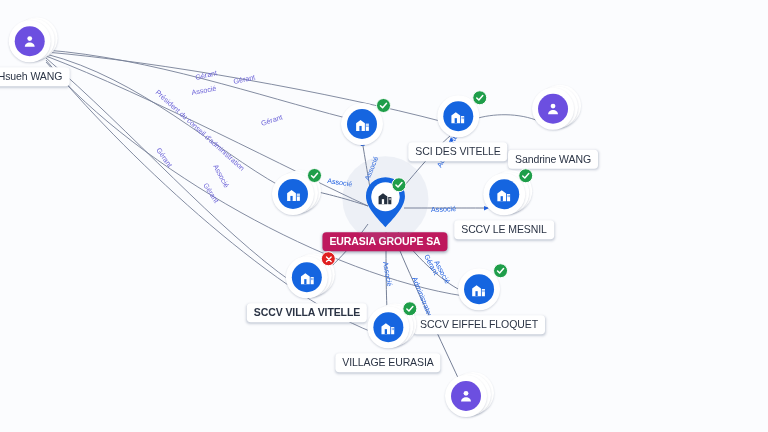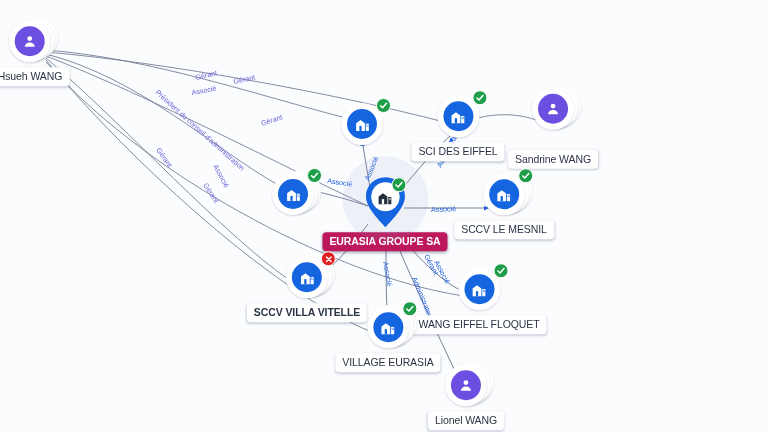--- a/index.html
+++ b/index.html
@@ -256,21 +256,21 @@
               <rect x="19.3" y="14.2" width="1.1" height="1.1" fill="#1565e0"></rect>
               <rect x="7.6" y="14" width="3.2" height="7" fill="#1565e0"></rect>
             </svg>
           </div>
           <span class="badge ok">
             <svg width="9" height="9" viewBox="0 0 24 24" fill="none" stroke="#ffffff" stroke-width="4" stroke-linecap="round" stroke-linejoin="round">
               <path d="M4 12.5 L9.5 18 L20 6"></path>
             </svg>
           </span>
         </div>
-        <span class="label">SCI DES EIFFEL</span>
+        <span class="label">SCI DES VITELLE</span>
       </div>
       <div class="node" style="left: 553px; top: 127px; gap: 15px;">
         <div class="shell">
           <span class="card c3"></span>
           <span class="card c2"></span>
           <span class="card c1"></span>
           <div class="disc person">
             <svg width="16" height="16" viewBox="0 0 24 24" fill="#ffffff">
               <circle cx="12" cy="8" r="3.6"></circle>
               <path d="M4.6 20.4c0-4.1 3.3-6.6 7.4-6.6s7.4 2.5 7.4 6.6H4.6z"></path>
@@ -389,21 +389,21 @@
               <rect x="19.3" y="14.2" width="1.1" height="1.1" fill="#1565e0"></rect>
               <rect x="7.6" y="14" width="3.2" height="7" fill="#1565e0"></rect>
             </svg>
           </div>
           <span class="badge ok">
             <svg width="9" height="9" viewBox="0 0 24 24" fill="none" stroke="#ffffff" stroke-width="4" stroke-linecap="round" stroke-linejoin="round">
               <path d="M4 12.5 L9.5 18 L20 6"></path>
             </svg>
           </span>
         </div>
-        <span class="label">WANG EIFFEL FLOQUET</span>
+        <span class="label">SCCV EIFFEL FLOQUET</span>
       </div>
       <div class="node" style="left: 388px; top: 338px;">
         <div class="shell">
           <span class="card c3"></span>
           <span class="card c2"></span>
           <span class="card c1"></span>
           <div class="disc company">
             <svg width="17" height="17" viewBox="0 0 24 24" fill="#ffffff">
               <path d="M3 21V10.2L9.2 5.6L15.4 10.2V21H3z"></path>
               <path d="M16.6 21V10.8H21V21h-4.4z"></path>
@@ -427,17 +427,16 @@
           <span class="card c3"></span>
           <span class="card c2"></span>
           <span class="card c1"></span>
           <div class="disc person">
             <svg width="16" height="16" viewBox="0 0 24 24" fill="#ffffff">
               <circle cx="12" cy="8" r="3.6"></circle>
               <path d="M4.6 20.4c0-4.1 3.3-6.6 7.4-6.6s7.4 2.5 7.4 6.6H4.6z"></path>
             </svg>
           </div>
         </div>
-        <span class="label">Lionel WANG</span>
       </div>
     </div>
 
 </div>
 
 </body></html>

